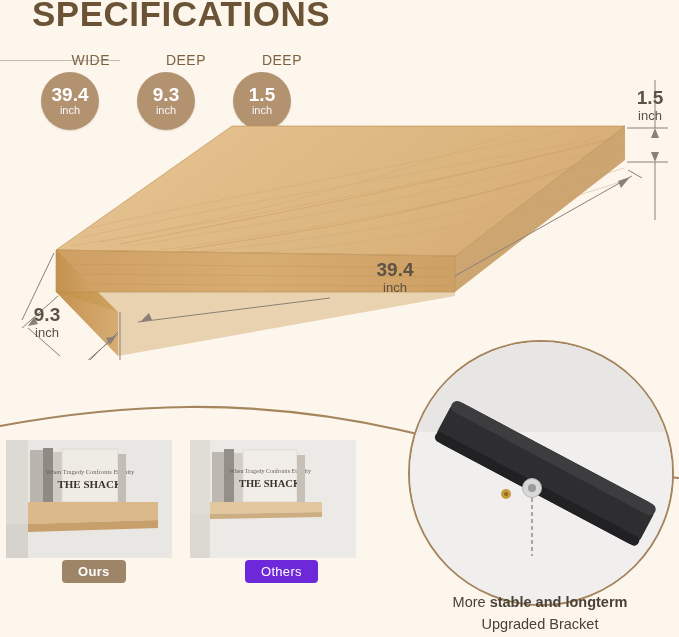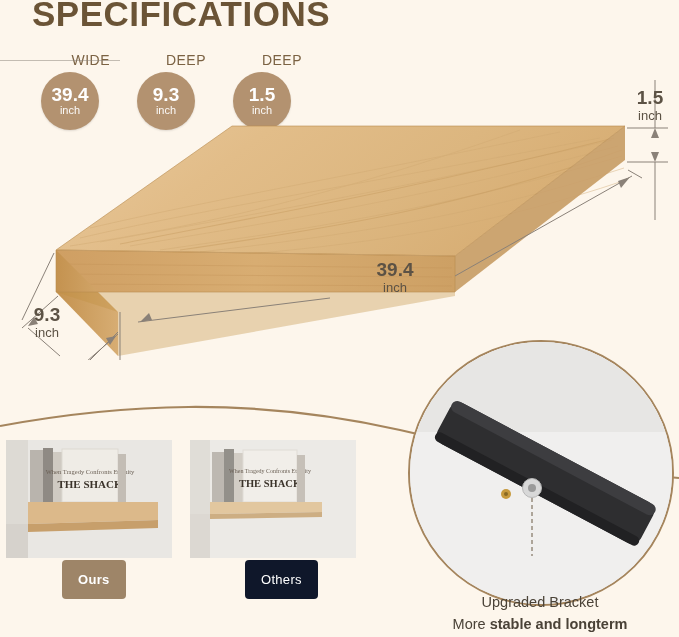--- a/index.html
+++ b/index.html
@@ -49,24 +49,24 @@
   #lbl-deep{left:12px;top:245px;width:70px;}
 
   
   .compare{position:absolute;left:0;top:440px;width:360px;height:135px;}
   .panel{position:absolute;top:0;width:166px;height:118px;overflow:hidden;}
   .panel.ours{left:6px;}
   .panel.others{left:190px;}
   .tagrow{position:absolute;top:560px;left:0;width:360px;height:24px;}
   .tag{
     position:absolute;top:0;border-radius:4px;color:#fff;
-    font-size:13px;padding:12px 16px;font-weight:bold;letter-spacing:.3px;
+    font-size:13px;padding:4px 16px;font-weight:bold;letter-spacing:.3px;
   }
   .tag.ours{left:62px;background:#9e8568;}
-  .tag.others{left:245px;background:#0f172a;font-weight:normal;}
+  .tag.others{left:245px;background:#6d28d9;font-weight:normal;}
 
   .caption{
     position:absolute;left:0;top:592px;width:360px;text-align:center;
     color:#4a4237;font-size:14.5px;line-height:1.5;
   }
 
   
   .bracket-circle{
     position:absolute;left:408px;top:340px;width:262px;height:262px;
     border-radius:50%;border:2px solid #a5855d;overflow:hidden;
@@ -272,20 +272,20 @@
       <circle cx="122" cy="146" r="9.5" fill="#d8d8d8" stroke="#b6b6b6"></circle>
       <circle cx="122" cy="146" r="4" fill="#9a9a9a"></circle>
       <circle cx="96" cy="152" r="5" fill="#c79a3d"></circle>
       <circle cx="96" cy="152" r="2" fill="#8a6a24"></circle>
 
       <line x1="122" y1="156" x2="122" y2="214" stroke="#6b5b44" stroke-width="1" stroke-dasharray="4 3"></line>
     </svg>
   </div>
 
   <div class="bracket-caption">
-    <div>Upgraded Bracket</div>
     <div>
       <span>More</span>
       <span class="b">stable and longterm</span>
     </div>
+    <div>Upgraded Bracket</div>
   </div>
 
 </div>
 
 </body></html>

